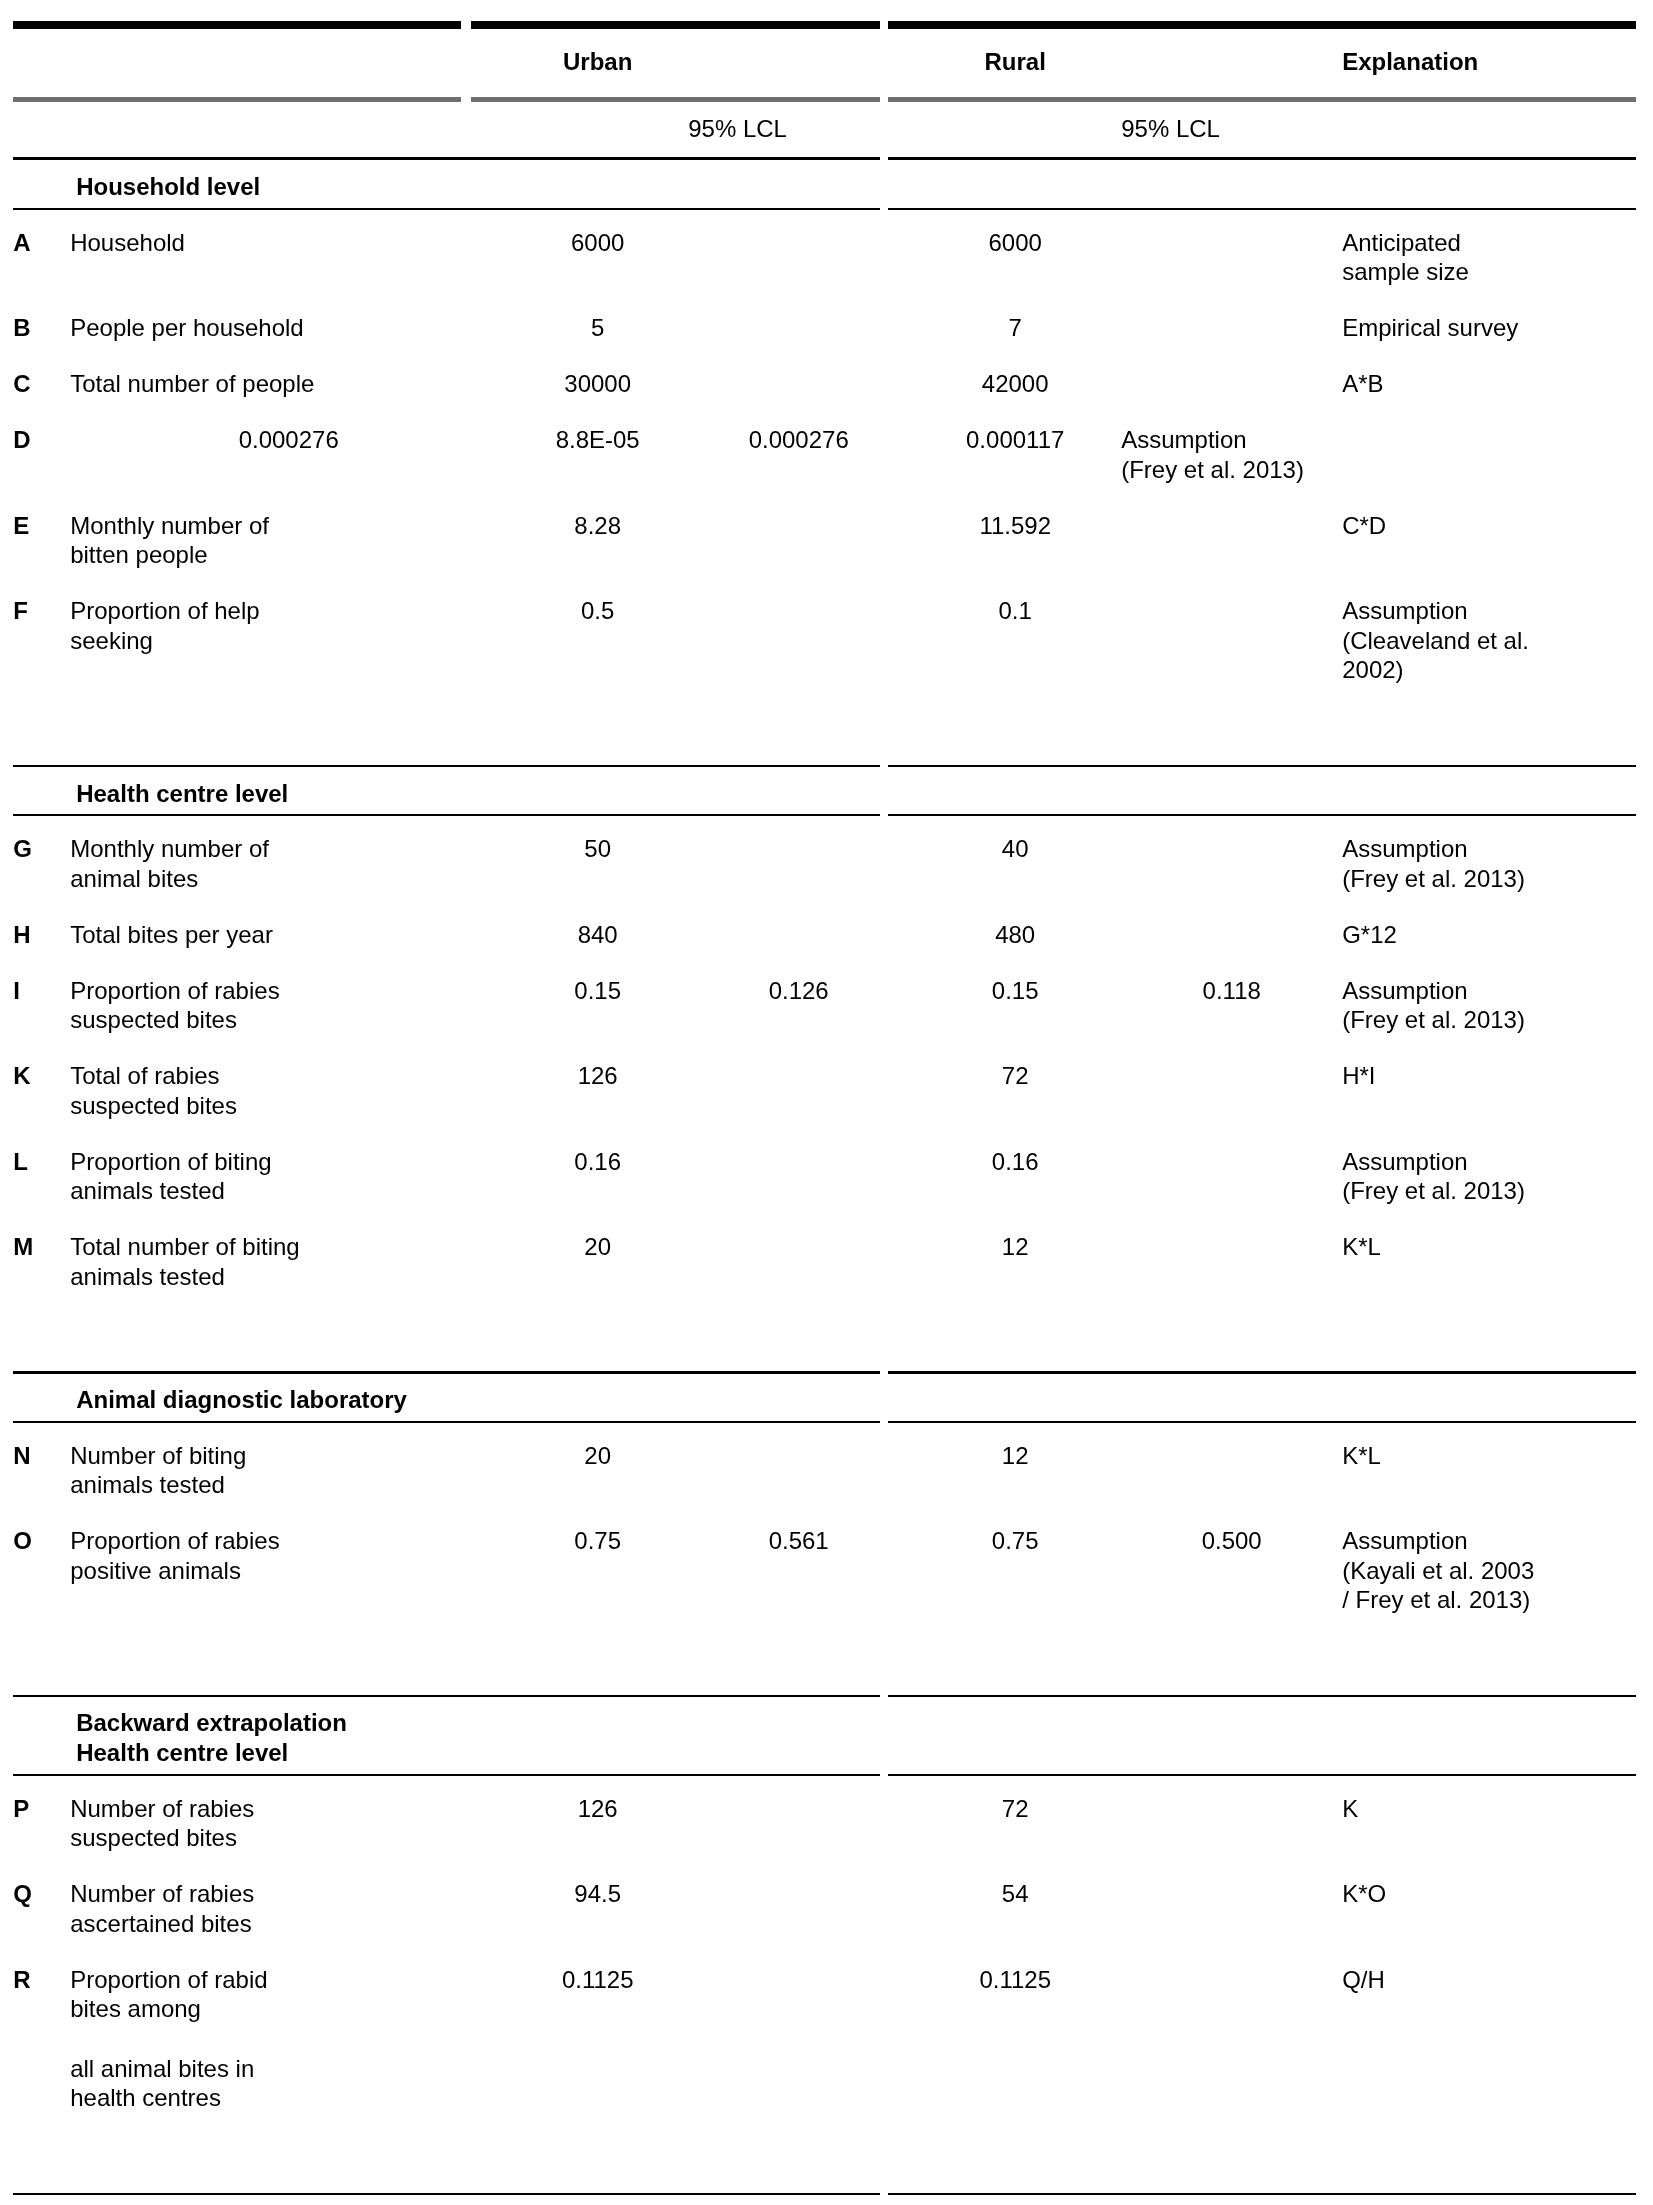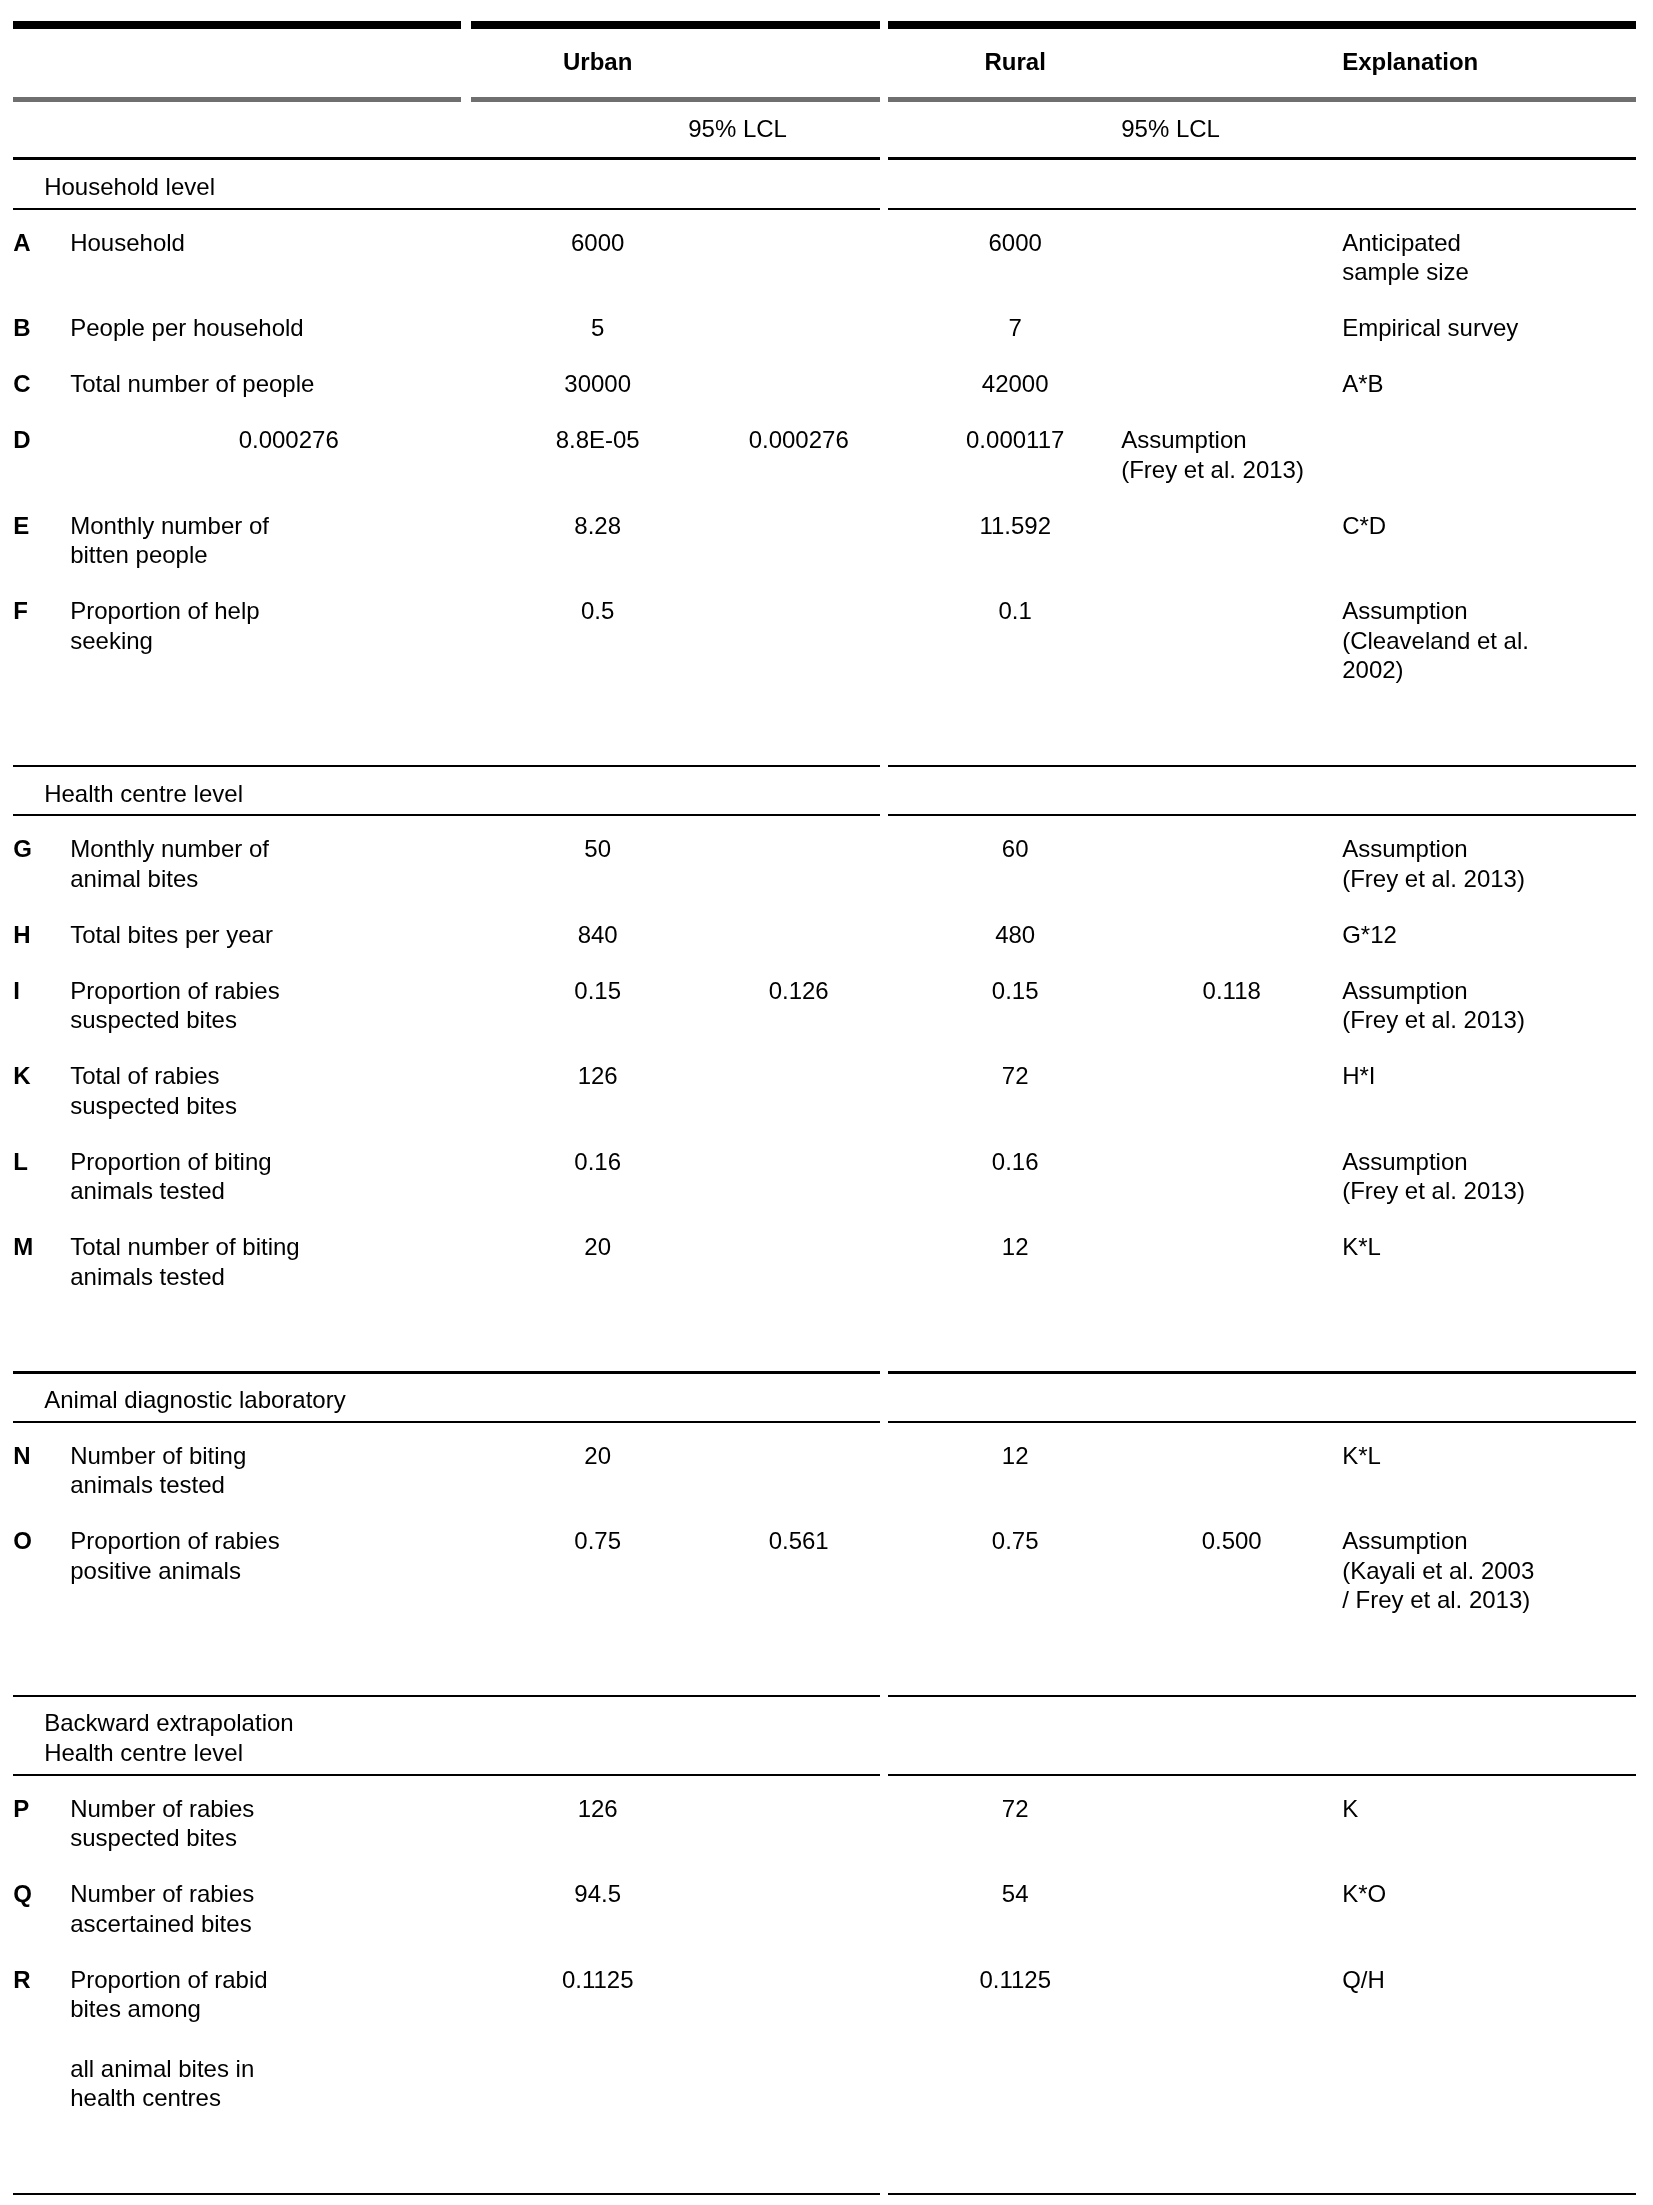--- a/index.html
+++ b/index.html
@@ -14,21 +14,21 @@
   .rule.mid{height:3.5px;}
 
   .grid{display:grid;grid-template-columns:57px 437px 181px 221px 212px 221px 1fr;align-items:start;}
 
   .hdr{padding:18.5px 0 20px;font-weight:bold;}
   .hdr .c{text-align:center;}
   .sub{padding:12.3px 0 13.2px;}
   .sub .c{text-align:left;}
 
   .srule{margin-top:71px;}
-  .heading{margin-left:31px;padding:11.5px 0 6.2px;font-weight:normal;white-space:pre-line;}
+  .heading{margin-left:63px;padding:11.5px 0 6.2px;font-weight:bold;white-space:pre-line;}
 
   .row{padding:17.6px 0 8.8px;}
   .letter{font-weight:bold;}
   .desc{white-space:pre-line;}
   .val{text-align:center;}
   .expl{white-space:pre-line;padding-right:3.5px;}
 </style>
 </head>
 <body>
 
@@ -127,21 +127,21 @@
       <div class="section">
         <div class="rule srule"></div>
         <div class="heading">Health centre level</div>
         <div class="rule"></div>
         <div class="grid row">
           <div class="letter">G</div>
           <div class="desc">Monthly number of
 animal bites</div>
           <div class="val">50</div>
           <div class="val"></div>
-          <div class="val">60</div>
+          <div class="val">40</div>
           <div class="val"></div>
           <div class="expl">Assumption
 (Frey et al. 2013)</div>
         </div>
         <div class="grid row">
           <div class="letter">H</div>
           <div class="desc">Total bites per year</div>
           <div class="val">840</div>
           <div class="val"></div>
           <div class="val">480</div>

